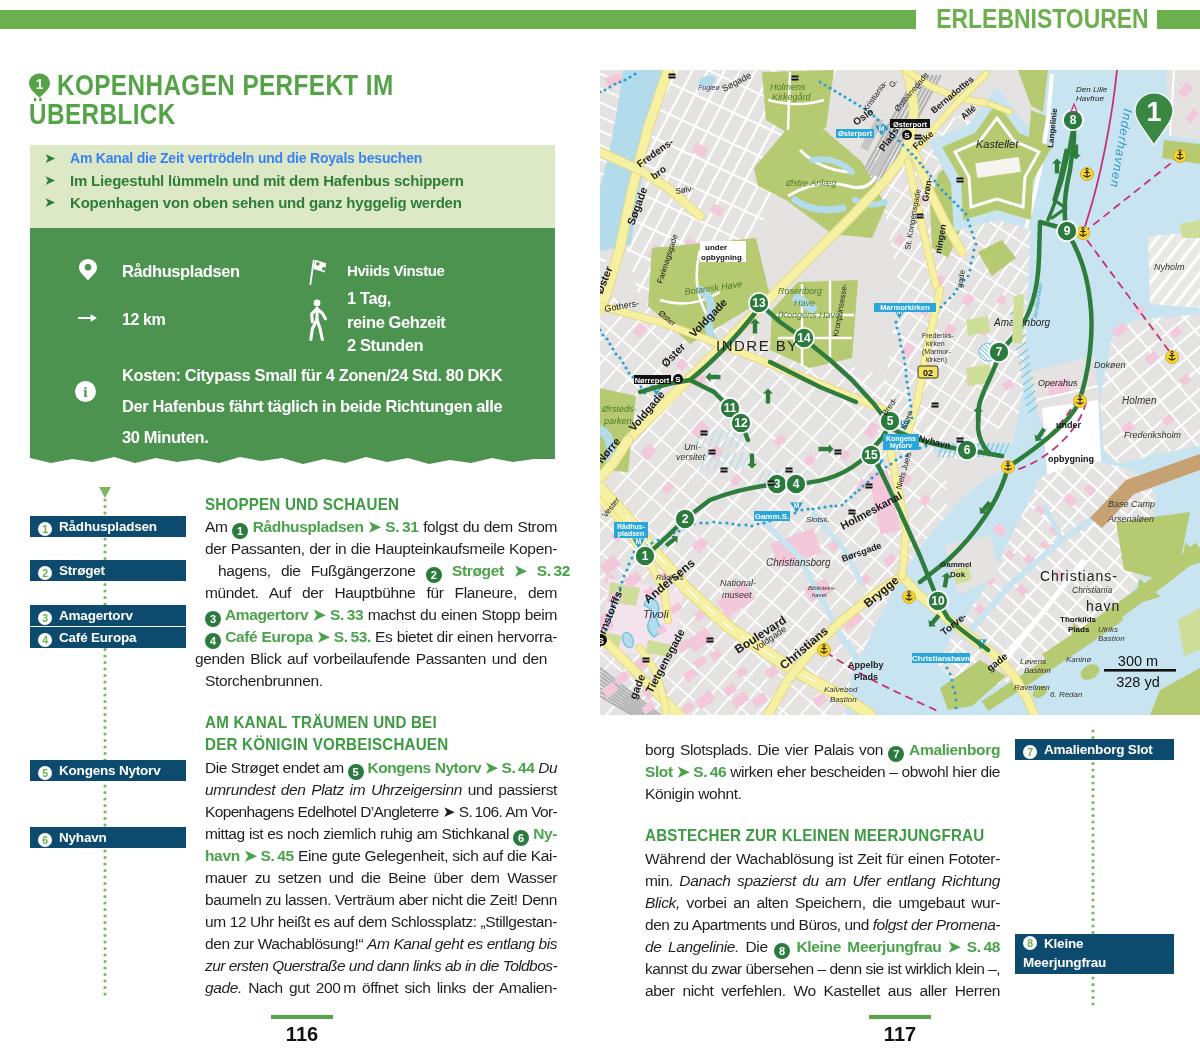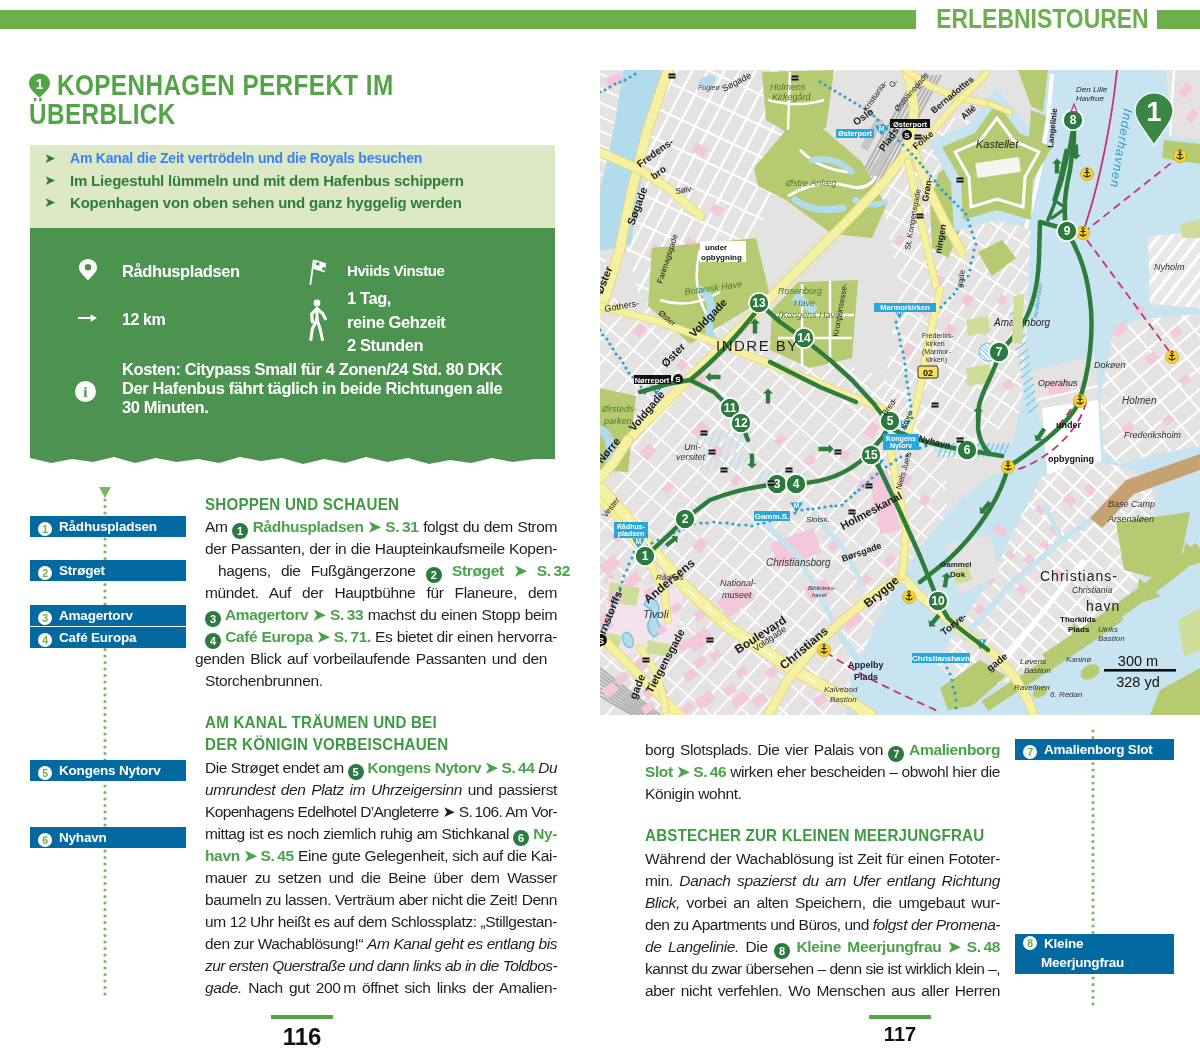--- a/index.html
+++ b/index.html
@@ -1,21 +1,21 @@
 <!DOCTYPE html>
 <html><head><meta charset="utf-8">
 <style>
 html,body{margin:0;padding:0;background:#fff;width:1200px;height:1050px;overflow:hidden}
 body{font-family:"Liberation Sans",sans-serif;position:relative}
 .abs{position:absolute}
 .jl{position:absolute;height:22px;font-size:15.5px;letter-spacing:-0.35px;color:#1f1f1f;text-align:justify;text-align-last:justify;white-space:nowrap;line-height:20px}
 .jl.last{text-align-last:left}
 .jl .g{color:#4aa34a;font-weight:bold}
 .cn{display:inline-block;width:16px;height:16px;border-radius:50%;background:#2b7a3e;color:#fff;font-size:11px;line-height:16px;text-align:center;text-align-last:center;font-weight:bold;font-style:normal;letter-spacing:0;vertical-align:-3px}
-.lbar{position:absolute;left:30px;width:156px;height:21px;background:#0369a1;color:#fff;font-weight:bold;font-size:13.5px;line-height:21px;letter-spacing:-0.2px;white-space:nowrap}
+.lbar{position:absolute;left:30px;width:156px;height:21px;background:#0c4a6e;color:#fff;font-weight:bold;font-size:13.5px;line-height:21px;letter-spacing:-0.2px;white-space:nowrap}
 .lbar .wc{display:inline-block;width:14px;height:14px;border-radius:50%;background:#fff;color:#6cb04e;font-size:10.5px;line-height:14px;text-align:center;font-weight:bold;margin:0 7px 0 8px;vertical-align:-2px}
 .h2{position:absolute;color:#3e9b44;font-weight:bold;font-size:16.5px;letter-spacing:0.2px;white-space:nowrap;transform:scaleX(0.92);transform-origin:left top}
 </style></head><body>
 <div class="abs" style="left:0;top:10px;width:916px;height:19px;background:#6cb04e"></div>
 <div class="abs" style="left:1157px;top:10px;width:43px;height:19px;background:#6cb04e"></div>
 <div class="abs" style="left:919px;top:4px;width:229px;text-align:center;color:#6cb04e;font-weight:bold;font-size:27px;letter-spacing:0px;transform:scaleX(0.85);transform-origin:center;white-space:nowrap">ERLEBNISTOUREN</div>
 <svg class="abs" style="left:29px;top:72px" width="21" height="27" viewBox="0 0 26 30">
 <path d="M13 0C5.8 0 0 5.4 0 12.1 0 19 7 24 13 30 19 24 26 19 26 12.1 26 5.4 20.2 0 13 0Z" fill="#54a447"></path>
 <text x="13" y="19" font-size="17" font-weight="bold" fill="#fff" text-anchor="middle" font-family="Liberation Sans">1</text>
   </svg>
@@ -59,21 +59,21 @@
 </g>
   </svg>
 <svg class="abs" style="left:75px;top:381px" width="21" height="21" viewBox="0 0 26 26">
     <circle cx="13" cy="13" r="13" fill="#fff"></circle>
     <text x="13" y="20" font-size="19" font-weight="bold" font-family="Liberation Serif" fill="#4d9350" text-anchor="middle">i</text>
   </svg>
 <div style="position:absolute;color:#fff;font-weight:bold;font-size:16.5px;letter-spacing:-0.4px;white-space:nowrap;left:122px;top:262px">Rådhuspladsen</div>
 <div style="position:absolute;color:#fff;font-weight:bold;font-size:15px;letter-spacing:-0.4px;white-space:nowrap;left:347px;top:262px">Hviids Vinstue</div>
 <div style="position:absolute;color:#fff;font-weight:bold;font-size:16px;letter-spacing:-0.4px;white-space:nowrap;left:122px;top:311px">12 km</div>
 <div style="position:absolute;color:#fff;font-weight:bold;font-size:16.5px;letter-spacing:-0.4px;white-space:nowrap;left:347px;top:287px;line-height:23.5px">1 Tag,<br>reine Gehzeit<br>2 Stunden</div>
-<div style="position:absolute;color:#fff;font-weight:bold;font-size:16.5px;letter-spacing:-0.4px;white-space:nowrap;left:122px;top:360px;line-height:19px">Kosten: Citypass Small für 4 Zonen/24 Std. 80 DKK<br>Der Hafenbus fährt täglich in beide Richtungen alle<br>30 Minuten.</div>
+<div style="position:absolute;color:#fff;font-weight:bold;font-size:16.5px;letter-spacing:-0.4px;white-space:nowrap;left:122px;top:360px;line-height:31px">Kosten: Citypass Small für 4 Zonen/24 Std. 80 DKK<br>Der Hafenbus fährt täglich in beide Richtungen alle<br>30 Minuten.</div>
 <svg class="abs" style="left:0;top:0;z-index:1" width="200" height="1050" viewBox="0 0 200 1050">
     <path d="M99 487 L111 487 L105 498 Z" fill="#79b85f"></path>
     <circle cx="105" cy="500" r="1.6" fill="#79b85f"></circle>
     <circle cx="105" cy="506.5" r="1.6" fill="#79b85f"></circle>
     <circle cx="105" cy="513.0" r="1.6" fill="#79b85f"></circle>
     <circle cx="105" cy="519.5" r="1.6" fill="#79b85f"></circle>
     <circle cx="105" cy="526.0" r="1.6" fill="#79b85f"></circle>
     <circle cx="105" cy="532.5" r="1.6" fill="#79b85f"></circle>
     <circle cx="105" cy="539.0" r="1.6" fill="#79b85f"></circle>
     <circle cx="105" cy="545.5" r="1.6" fill="#79b85f"></circle>
@@ -192,28 +192,28 @@
     <circle cx="1093" cy="997.5" r="1.6" fill="#79b85f"></circle>
     <circle cx="1093" cy="1004.0" r="1.6" fill="#79b85f"></circle>
   </svg>
 <div class="lbar" style="top:516px;z-index:2"><span class="wc">1</span>Rådhuspladsen</div>
 <div class="lbar" style="top:560px;z-index:2"><span class="wc">2</span>Strøget</div>
 <div class="lbar" style="top:605px;z-index:2"><span class="wc">3</span>Amagertorv</div>
 <div class="lbar" style="top:627px;z-index:2"><span class="wc">4</span>Café Europa</div>
 <div class="lbar" style="top:760px;z-index:2"><span class="wc">5</span>Kongens Nytorv</div>
 <div class="lbar" style="top:827px;z-index:2"><span class="wc">6</span>Nyhavn</div>
 <div class="lbar" style="left:1015px;width:159px;top:739px;z-index:2"><span class="wc">7</span>Amalienborg Slot</div>
-<div class="lbar" style="left:1015px;width:159px;top:934px;height:40px;line-height:19px;z-index:2"><span class="wc" style="vertical-align:1px">8</span>Kleine<br><span style="margin-left:26px">Meerjungfrau</span></div>
+<div class="lbar" style="left:1015px;width:159px;top:934px;height:40px;line-height:19px;z-index:2"><span class="wc" style="vertical-align:1px">8</span>Kleine<br><span style="margin-left:8px">Meerjungfrau</span></div>
 <div class="h2" style="left:205px;top:495px">SHOPPEN UND SCHAUEN</div>
 <div class="jl" style="left:205px;top:517px;width:352px">Am <span class="cn">1</span><b class="g"> Rådhuspladsen </b><b class="g">➤</b><b class="g"> S. 31 </b>folgst du dem Strom</div>
 <div class="jl" style="left:205px;top:539px;width:352px">der Passanten, der in die Haupteinkaufsmeile Kopen-</div>
 <div class="jl" style="left:218px;top:561px;width:352px">hagens, die Fußgängerzone <span class="cn">2</span><b class="g"> Strøget </b><b class="g">➤</b><b class="g"> S. 32</b></div>
 <div class="jl" style="left:205px;top:583px;width:352px">mündet. Auf der Hauptbühne für Flaneure, dem</div>
 <div class="jl" style="left:205px;top:605px;width:352px"><span class="cn">3</span><b class="g"> Amagertorv </b><b class="g">➤</b><b class="g"> S. 33 </b>machst du einen Stopp beim</div>
-<div class="jl" style="left:205px;top:627px;width:352px"><span class="cn">4</span><b class="g"> Café Europa </b><b class="g">➤</b><b class="g"> S. 71. </b>Es bietet dir einen hervorra-</div>
+<div class="jl" style="left:205px;top:627px;width:352px"><span class="cn">4</span><b class="g"> Café Europa </b><b class="g">➤</b><b class="g"> S. 53. </b>Es bietet dir einen hervorra-</div>
 <div class="jl" style="left:195px;top:649px;width:352px">genden Blick auf vorbeilaufende Passanten und den</div>
 <div class="jl last" style="left:205px;top:671px;width:352px">Storchenbrunnen.</div>
 <div class="h2" style="left:205px;top:713px">AM KANAL TRÄUMEN UND BEI</div>
 <div class="h2" style="left:205px;top:735px">DER KÖNIGIN VORBEISCHAUEN</div>
 <div class="jl" style="left:205px;top:758px;width:352px;letter-spacing:-0.43px">Die Strøget endet am <span class="cn">5</span><b class="g"> Kongens Nytorv </b><b class="g">➤</b><b class="g"> S. 44 </b><i>Du</i></div>
 <div class="jl" style="left:205px;top:780px;width:352px"><i>umrundest den Platz im Uhrzeigersinn </i>und passierst</div>
 <div class="jl" style="left:205px;top:802px;width:352px;letter-spacing:-0.65px">Kopenhagens Edelhotel D’Angleterre ➤ S. 106. Am Vor-</div>
 <div class="jl" style="left:205px;top:824px;width:352px;letter-spacing:-0.4px">mittag ist es noch ziemlich ruhig am Stichkanal <span class="cn">6</span><b class="g"> Ny-</b></div>
 <div class="jl" style="left:205px;top:846px;width:352px"><b class="g">havn </b><b class="g">➤</b><b class="g"> S. 45 </b>Eine gute Gelegenheit, sich auf die Kai-</div>
 <div class="jl" style="left:205px;top:868px;width:352px">mauer zu setzen und die Beine über dem Wasser</div>
@@ -225,23 +225,23 @@
 <div class="jl" style="left:645px;top:740px;width:355px">borg Slotsplads. Die vier Palais von <span class="cn">7</span><b class="g"> Amalienborg</b></div>
 <div class="jl" style="left:645px;top:762px;width:355px;letter-spacing:-0.41px"><b class="g">Slot </b><b class="g">➤</b><b class="g"> S. 46 </b>wirken eher bescheiden – obwohl hier die</div>
 <div class="jl last" style="left:645px;top:784px;width:355px">Königin wohnt.</div>
 <div class="h2" style="left:645px;top:826px">ABSTECHER ZUR KLEINEN MEERJUNGFRAU</div>
 <div class="jl" style="left:645px;top:849px;width:355px">Während der Wachablösung ist Zeit für einen Fototer-</div>
 <div class="jl" style="left:645px;top:871px;width:355px">min. <i>Danach spazierst du am Ufer entlang Richtung</i></div>
 <div class="jl" style="left:645px;top:893px;width:355px"><i>Blick, </i>vorbei an alten Speichern, die umgebaut wur-</div>
 <div class="jl" style="left:645px;top:915px;width:355px;letter-spacing:-0.48px">den zu Apartments und Büros, und <i>folgst der Promena-</i></div>
 <div class="jl" style="left:645px;top:937px;width:355px"><i>de Langelinie. </i>Die <span class="cn">8</span><b class="g"> Kleine Meerjungfrau </b><b class="g">➤</b><b class="g"> S. 48</b></div>
 <div class="jl" style="left:645px;top:959px;width:355px;letter-spacing:-0.57px">kannst du zwar übersehen – denn sie ist wirklich klein –,</div>
-<div class="jl" style="left:645px;top:981px;width:355px">aber nicht verfehlen. Wo Menschen aus aller Herren</div>
+<div class="jl" style="left:645px;top:981px;width:355px">aber nicht verfehlen. Wo Kastellet aus aller Herren</div>
 <div class="abs" style="left:271px;top:1015px;width:62px;height:4px;background:#57a348"></div>
-<div class="abs" style="left:271px;top:1023px;width:62px;text-align:center;font-weight:bold;font-size:24px;color:#111">116</div>
+<div class="abs" style="left:271px;top:1023px;width:62px;text-align:center;font-weight:bold;font-size:20px;color:#111">116</div>
 <div class="abs" style="left:869px;top:1015px;width:62px;height:4px;background:#57a348"></div>
 <div class="abs" style="left:869px;top:1023px;width:62px;text-align:center;font-weight:bold;font-size:20px;color:#111">117</div>
 <svg class="abs" style="left:600px;top:70px" width="600" height="645" viewBox="600 70 600 645">
     <rect x="600" y="70" width="600" height="645" fill="#e4e3e1"></rect>
     <clipPath id="z0">
       <polygon points="600,70 630,70 616,170 606,262 600,262"></polygon>
     </clipPath>
     <g clip-path="url(#z0)">
       <line x1="561" y1="-0" x2="775" y2="95" stroke="#fff" stroke-width="2.0"></line>
       <line x1="556" y1="11" x2="770" y2="107" stroke="#fff" stroke-width="2.0"></line>

